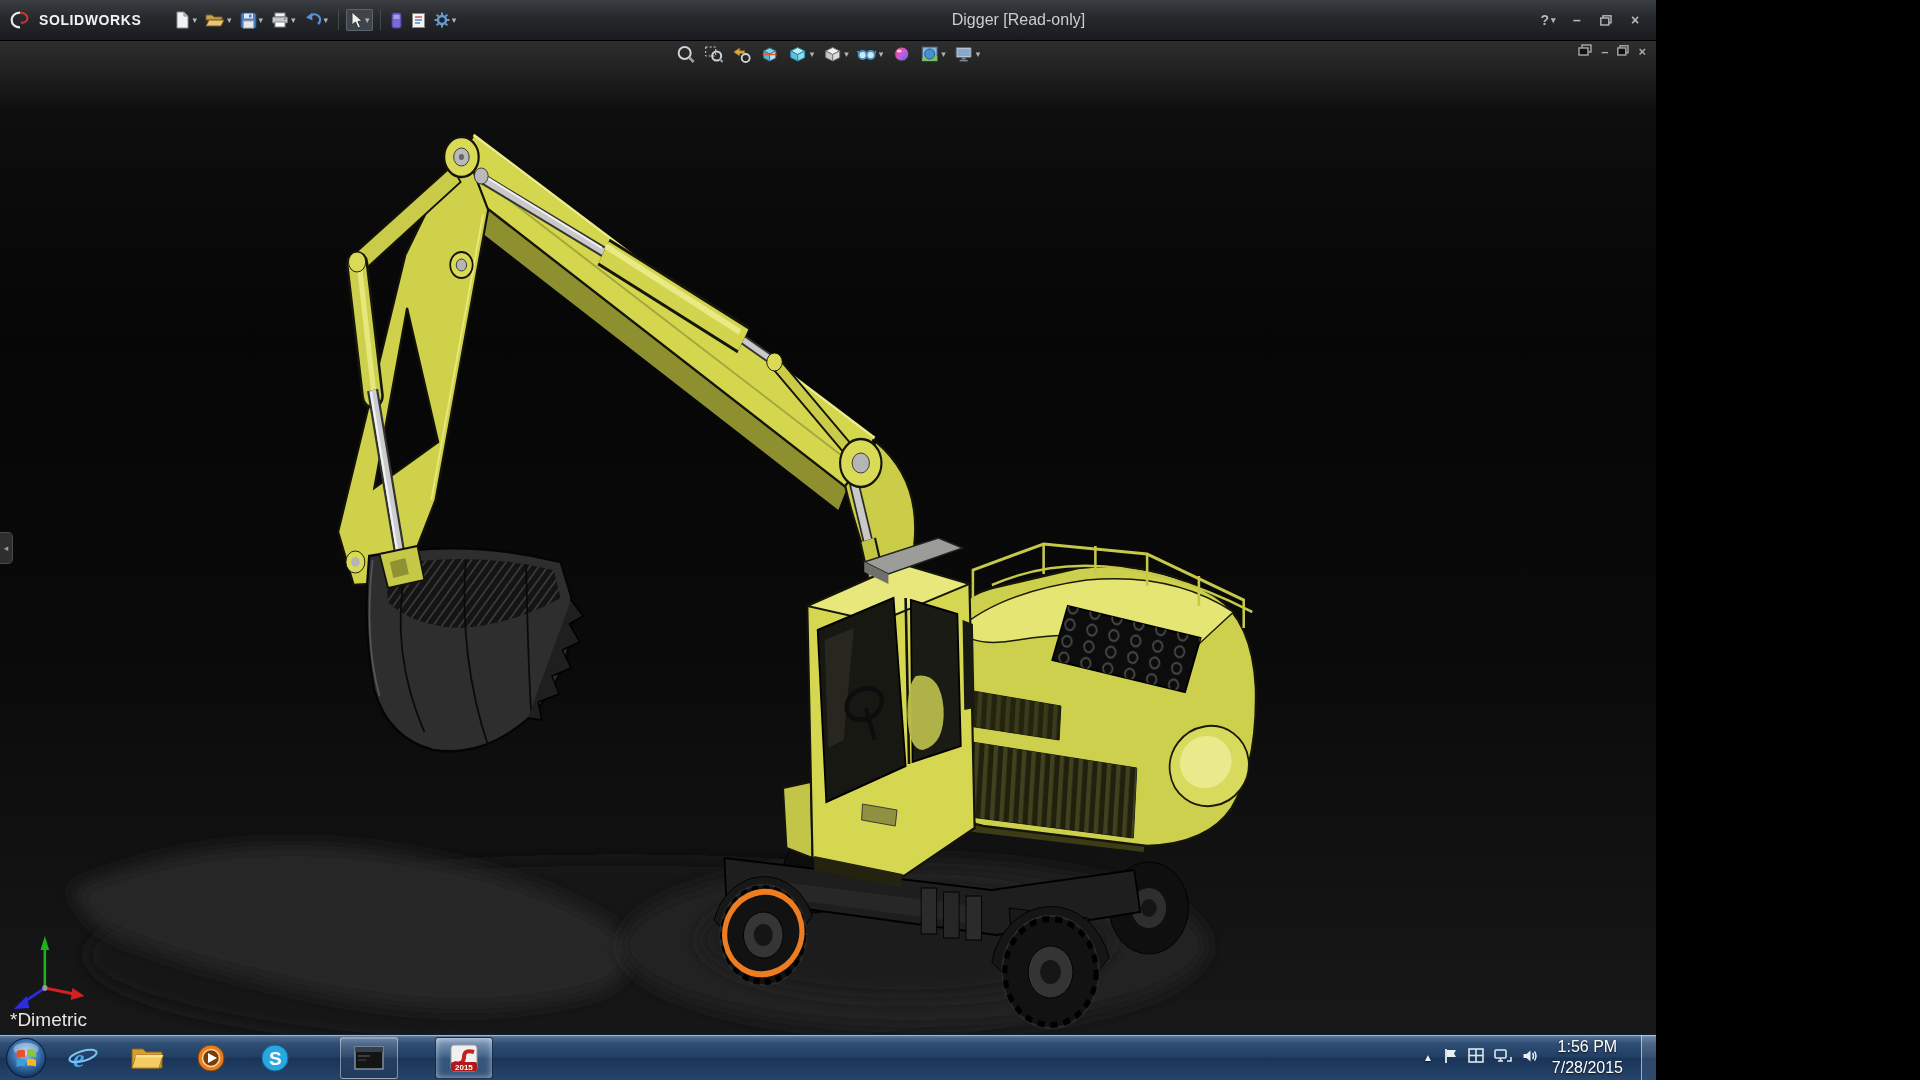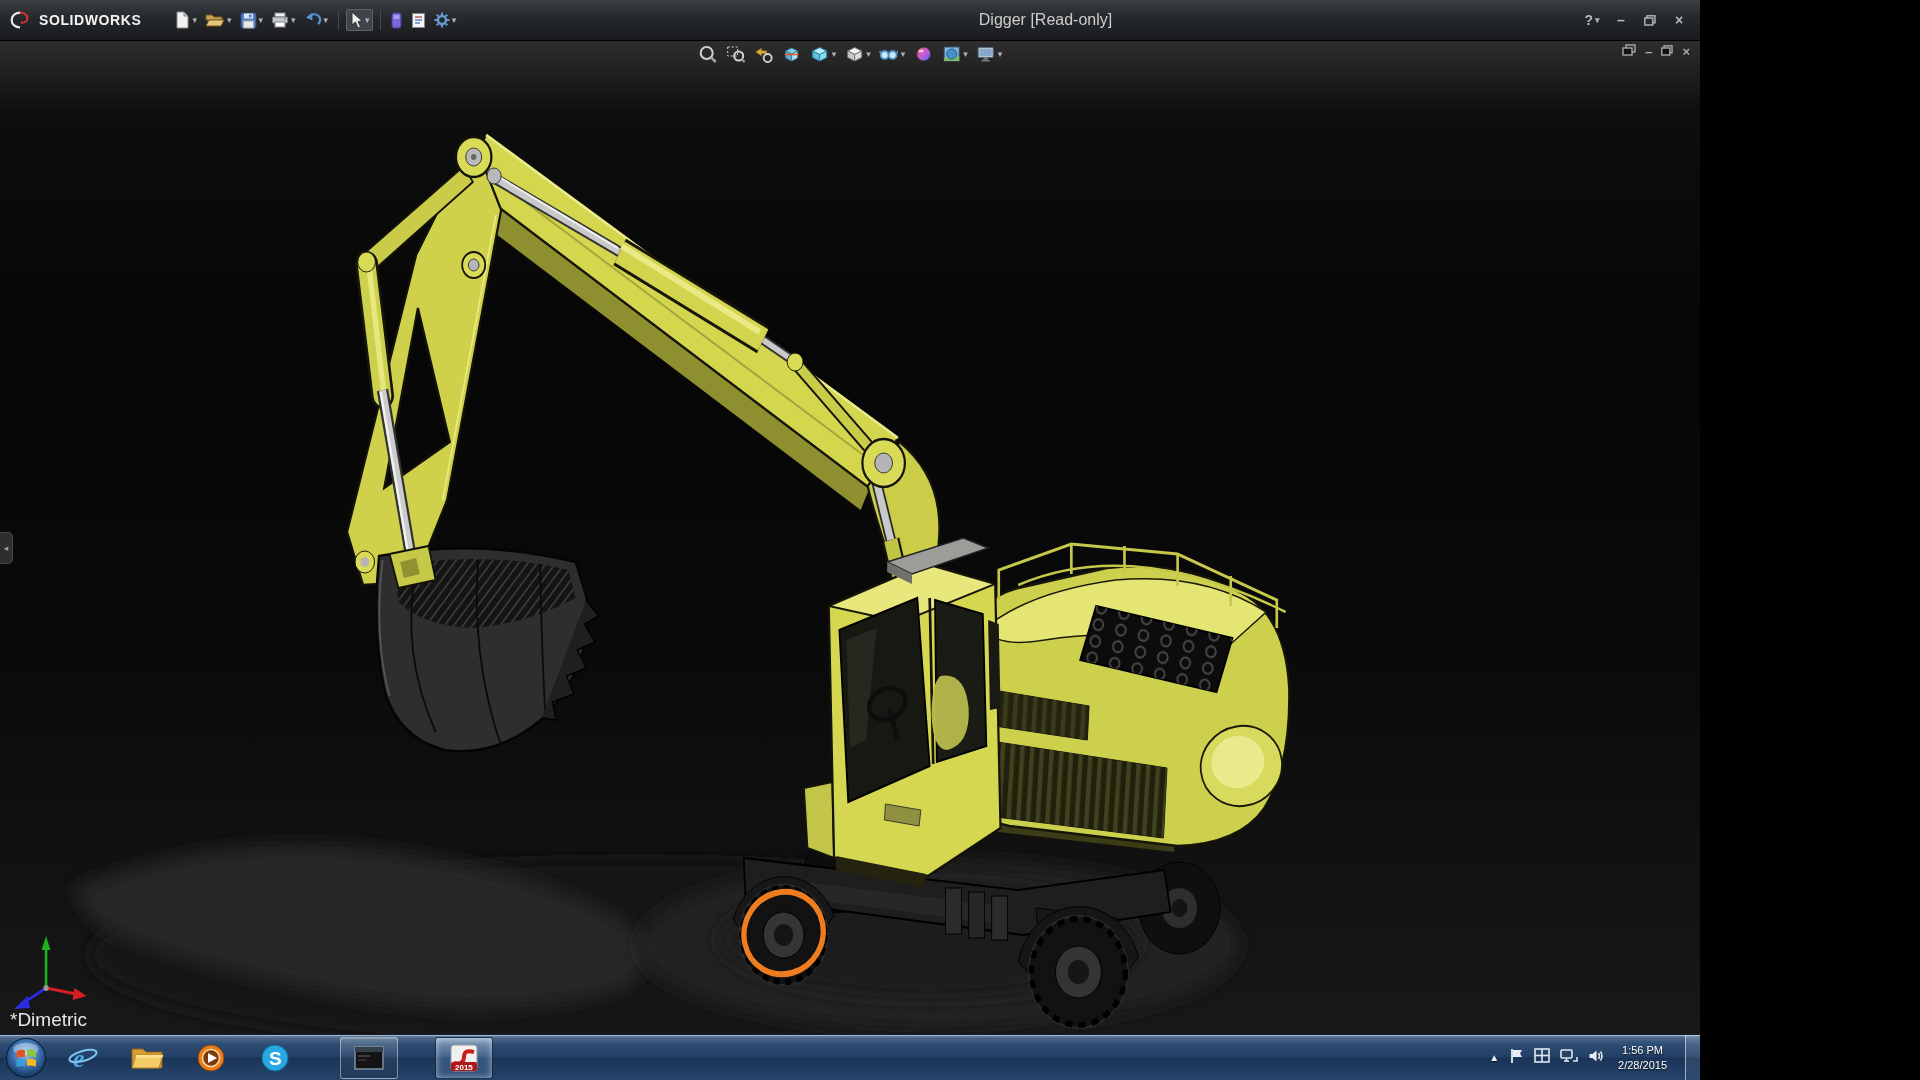--- a/index.html
+++ b/index.html
@@ -1,17 +1,17 @@
 <!DOCTYPE html>
 <html><head>
 <meta charset="utf-8">
 <style>
   html,body{margin:0;padding:0;background:#000;}
   .screen{position:relative;width:1656px;height:1080px;overflow:hidden;
-          font-family:"Liberation Sans",sans-serif;-webkit-user-select:none;user-select:none;padding-left:44px;}
+          font-family:"Liberation Sans",sans-serif;-webkit-user-select:none;user-select:none;}
 
   
   .titlebar{position:absolute;top:0;left:0;right:0;height:40px;z-index:6;
     background:linear-gradient(180deg,#3a3d41 0%,#26292c 45%,#191b1e 100%);
     border-bottom:1px solid #000;display:flex;align-items:center;padding:0 8px;color:#d6d6d6;}
   .brand{display:flex;align-items:center;gap:7px;margin-right:30px;}
   .brand-text{font-size:14px;font-weight:bold;letter-spacing:.6px;color:#f2f2f2;}
   .tools{display:flex;align-items:center;gap:2px;}
   .tool{display:flex;align-items:center;padding:2px 3px;border-radius:2px;cursor:default;}
   .tool.active{background:#3e444a;box-shadow:inset 0 0 0 1px #5c646b;}
@@ -46,21 +46,21 @@
     display:flex;align-items:center;padding-left:5px;}
   .start-orb{width:42px;height:42px;margin-top:1px;flex:0 0 auto;}
   .tb-apps{display:flex;align-items:center;gap:8px;margin-left:8px;height:100%;}
   .tb-btn{width:56px;height:40px;display:flex;align-items:center;justify-content:center;border-radius:3px;}
   .tb-btn.running{background:linear-gradient(180deg,rgba(255,255,255,.20),rgba(255,255,255,.06) 50%,rgba(0,0,0,.12));
     border:1px solid rgba(255,255,255,.42);box-shadow:inset 0 1px 0 rgba(255,255,255,.25);margin-left:29px;}
   .tb-btn.active{background:linear-gradient(180deg,rgba(200,222,244,.55),rgba(130,170,210,.30) 50%,rgba(70,110,160,.35));
     border:1px solid rgba(15,35,60,.85);box-shadow:inset 0 0 7px rgba(255,255,255,.55);}
   .tray{margin-left:auto;display:flex;align-items:center;gap:10px;height:100%;}
   .tray-glyph{color:#eef3f8;font-size:10px;text-shadow:0 1px 1px rgba(0,0,0,.7);}
-  .clock{color:#fff;font-size:11px;text-align:center;line-height:1.3;margin:0 8px 0 4px;
+  .clock{color:#fff;font-size:16px;text-align:center;line-height:1.3;margin:0 8px 0 4px;
     text-shadow:0 1px 2px rgba(0,0,0,.85);}
   .show-desktop{width:14px;height:45px;border-left:1px solid rgba(255,255,255,.55);
     background:linear-gradient(180deg,rgba(255,255,255,.16),rgba(255,255,255,.03));}
 </style>
 </head>
 <body>
 
 <div class="screen">
 
   <header class="titlebar">
@@ -541,19 +541,19 @@
         </svg>
       </span>
       <span>
         <svg width="16" height="16">
           <path d="M 1.5 6 H 4.5 L 8.5 2.5 V 13.5 L 4.5 10 H 1.5 Z" fill="#e8eef4"></path>
           <path d="M 10.5 5 Q 12.5 8 10.5 11 M 12.5 3.5 Q 15.5 8 12.5 12.5" fill="none" stroke="#e8eef4" stroke-width="1.5"></path>
         </svg>
       </span>
       <div class="clock">
         <div>1:56 PM</div>
-        <div>2/28/2015</div>
+        <div>7/28/2015</div>
       </div>
       <div class="show-desktop"></div>
     </div>
   </footer>
 
 </div>
 
 </body></html>

